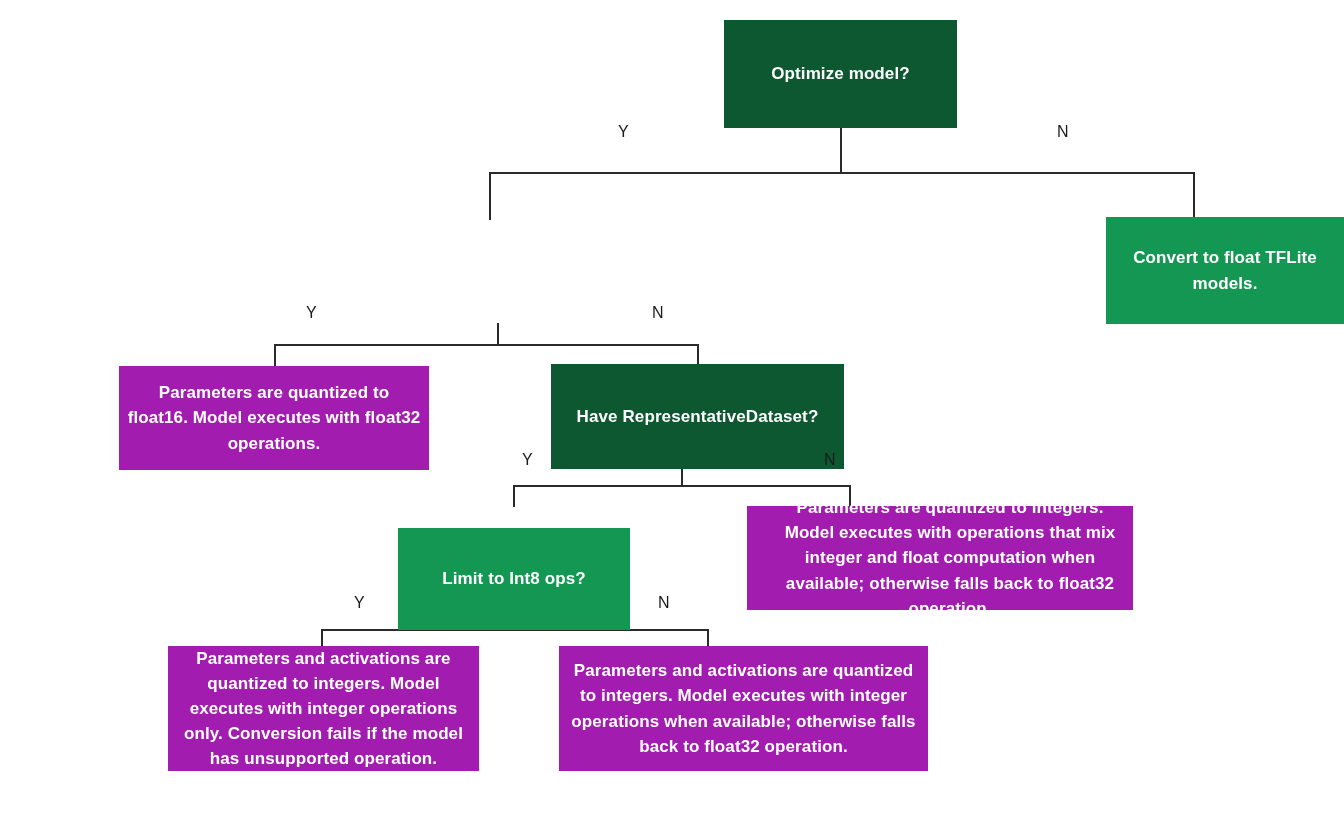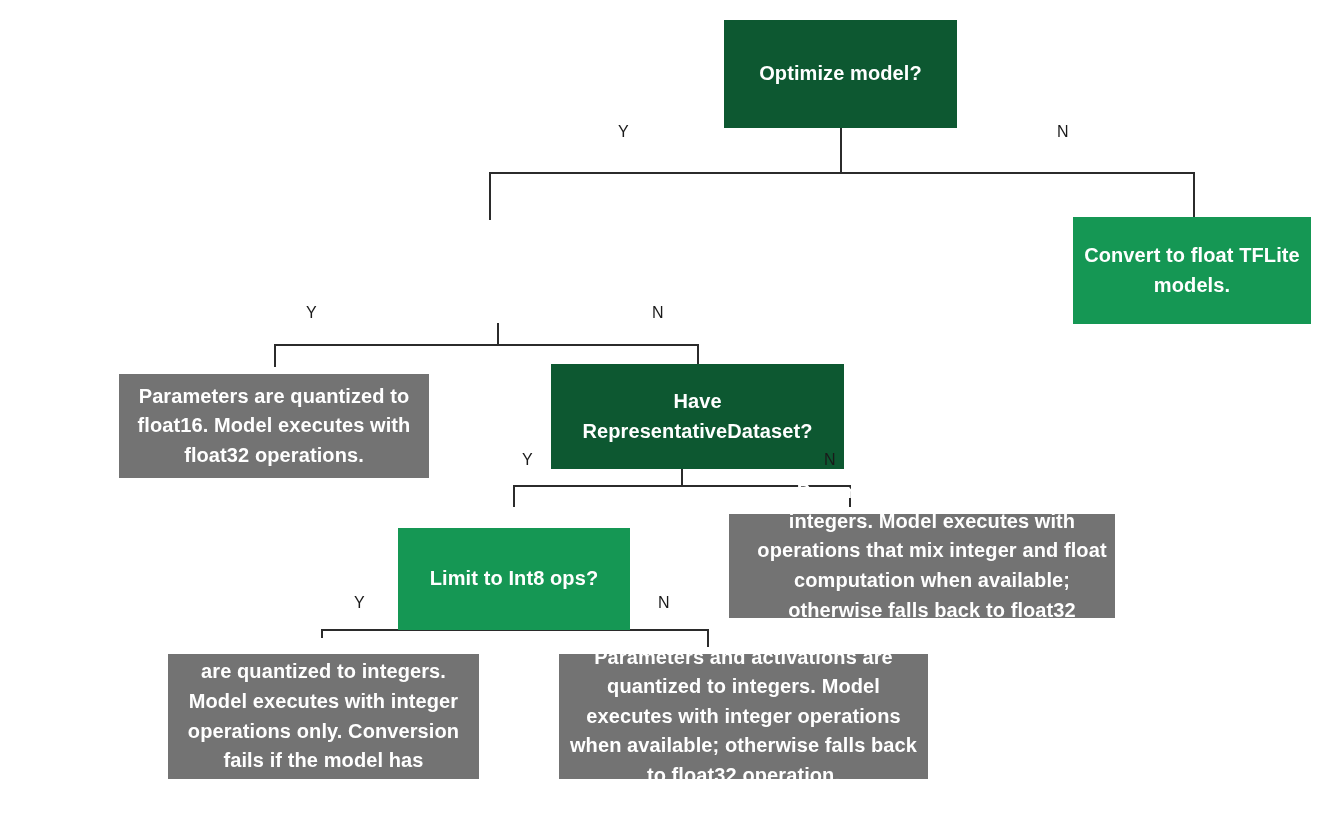--- a/index.html
+++ b/index.html
@@ -19,28 +19,28 @@
   }
   .node {
     position: absolute;
     box-sizing: border-box;
     display: flex;
     align-items: center;
     justify-content: center;
     text-align: center;
     color: #ffffff;
     font-weight: bold;
-    font-size: 20px;
+    font-size: 17px;
     line-height: 1.48;
     padding: 4px 8px;
     letter-spacing: 0.1px;
   }
   .node.decision-dark { background: #0d5831; }
   .node.decision-mid  { background: #159754; }
-  .node.outcome       { background: #737373; margin-top: 8px; }
+  .node.outcome       { background: #a21caf; }
 
   .node .label { display: block; width: 100%; }
 
   .edge-label {
     position: absolute;
     color: #1a1a1a;
     font-size: 16px;
     font-weight: normal;
     font-family: "Liberation Sans", sans-serif;
     line-height: 1;
@@ -70,33 +70,33 @@
     <div class="conn h" style="left: 513px; top: 485px; width: 337px; background: rgb(43, 43, 43);"></div>
     <div class="conn v" style="left: 513px; top: 485px; height: 22px; background: rgb(43, 43, 43);"></div>
     <div class="conn v" style="left: 849px; top: 485px; height: 22px; background: rgb(43, 43, 43);"></div>
     <div class="conn v" style="left: 514px; top: 608px; height: 22px; background: rgb(43, 43, 43);"></div>
     <div class="conn h" style="left: 321px; top: 629px; width: 387px; background: rgb(43, 43, 43);"></div>
     <div class="conn v" style="left: 321px; top: 629px; height: 18px; background: rgb(43, 43, 43);"></div>
     <div class="conn v" style="left: 707px; top: 629px; height: 18px; background: rgb(43, 43, 43);"></div>
     <div class="node decision-dark" style="left: 724px; top: 20px; width: 233px; height: 108px;">
       <span class="label">Optimize model?</span>
     </div>
-    <div class="node decision-mid" style="left: 1073px; top: 217px; width: 238px; height: 107px;">
+    <div class="node decision-mid" style="left: 1106px; top: 217px; width: 238px; height: 107px;">
       <span class="label">Convert to float TFLite models.</span>
     </div>
     <div class="node outcome" style="left: 119px; top: 366px; width: 310px; height: 104px;">
       <span class="label">Parameters are quantized to float16. Model executes with float32 operations.</span>
     </div>
     <div class="node decision-dark" style="left: 551px; top: 364px; width: 293px; height: 105px;">
       <span class="label">Have RepresentativeDataset?</span>
     </div>
     <div class="node decision-mid" style="left: 398px; top: 528px; width: 232px; height: 102px;">
       <span class="label">Limit to Int8 ops?</span>
     </div>
-    <div class="node outcome" style="left: 729px; top: 506px; width: 386px; height: 104px; padding-left: 28px;">
+    <div class="node outcome" style="left: 747px; top: 506px; width: 386px; height: 104px; padding-left: 28px;">
       <span class="label">Parameters are quantized to integers. Model executes with operations that mix integer and float computation when available; otherwise falls back to float32 operation.</span>
     </div>
     <div class="node outcome" style="left: 168px; top: 646px; width: 311px; height: 125px;">
       <span class="label">Parameters and activations are quantized to integers. Model executes with integer operations only. Conversion fails if the model has unsupported operation.</span>
     </div>
     <div class="node outcome" style="left: 559px; top: 646px; width: 369px; height: 125px;">
       <span class="label">Parameters and activations are quantized to integers. Model executes with integer operations when available; otherwise falls back to float32 operation.</span>
     </div>
     <div class="edge-label" style="left: 618px; top: 124px; color: rgb(26, 26, 26);">Y</div>
     <div class="edge-label" style="left: 1057px; top: 124px; color: rgb(26, 26, 26);">N</div>

